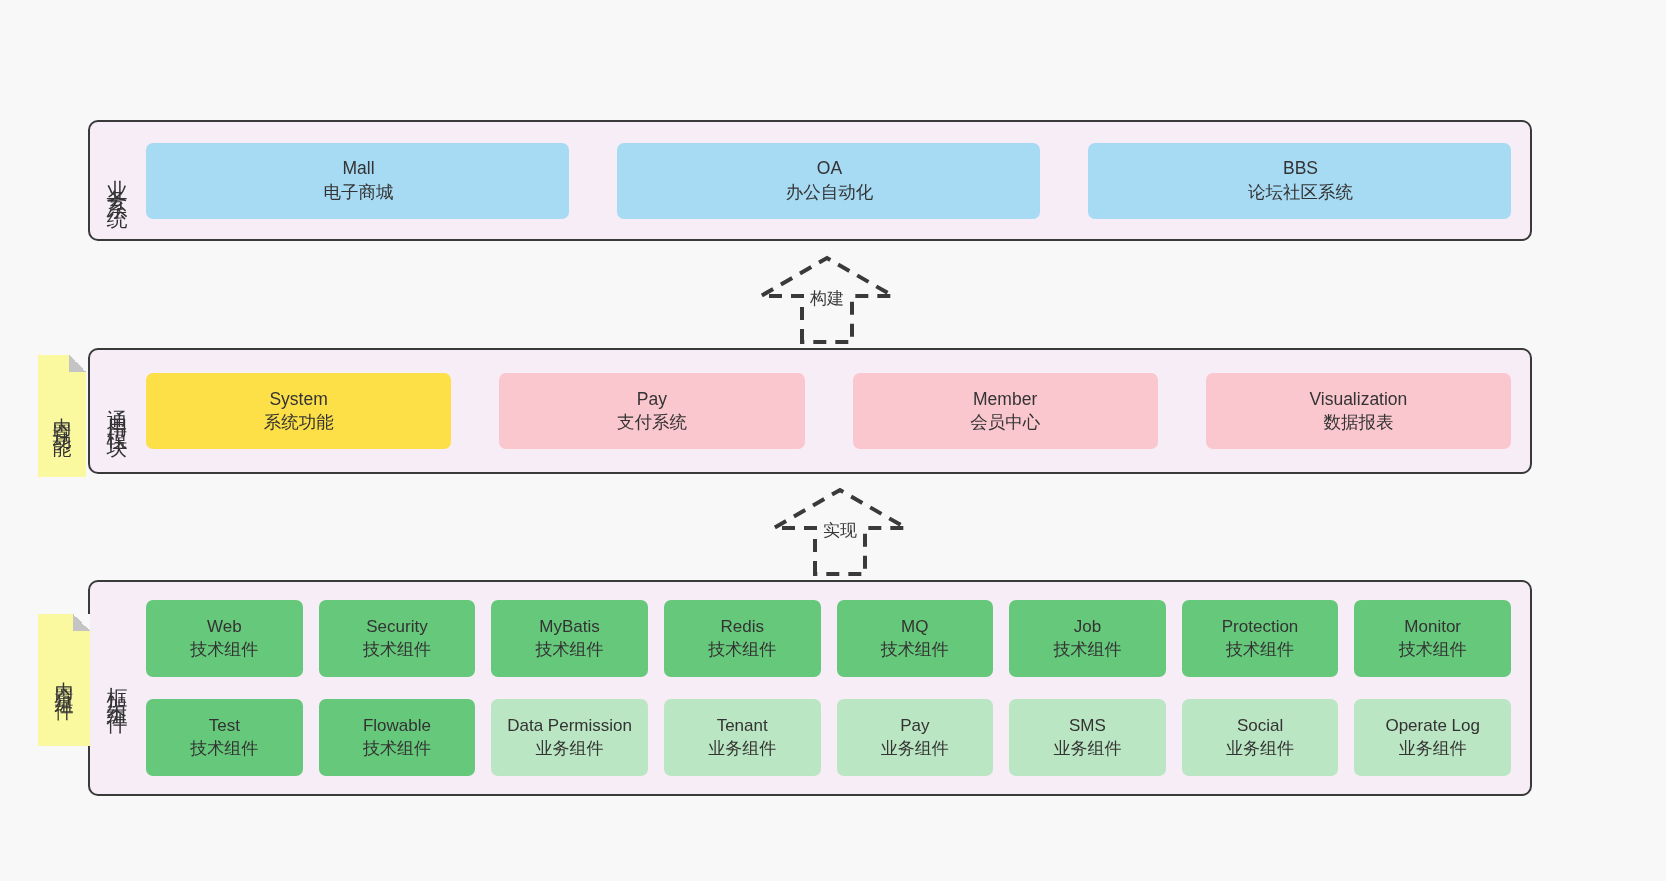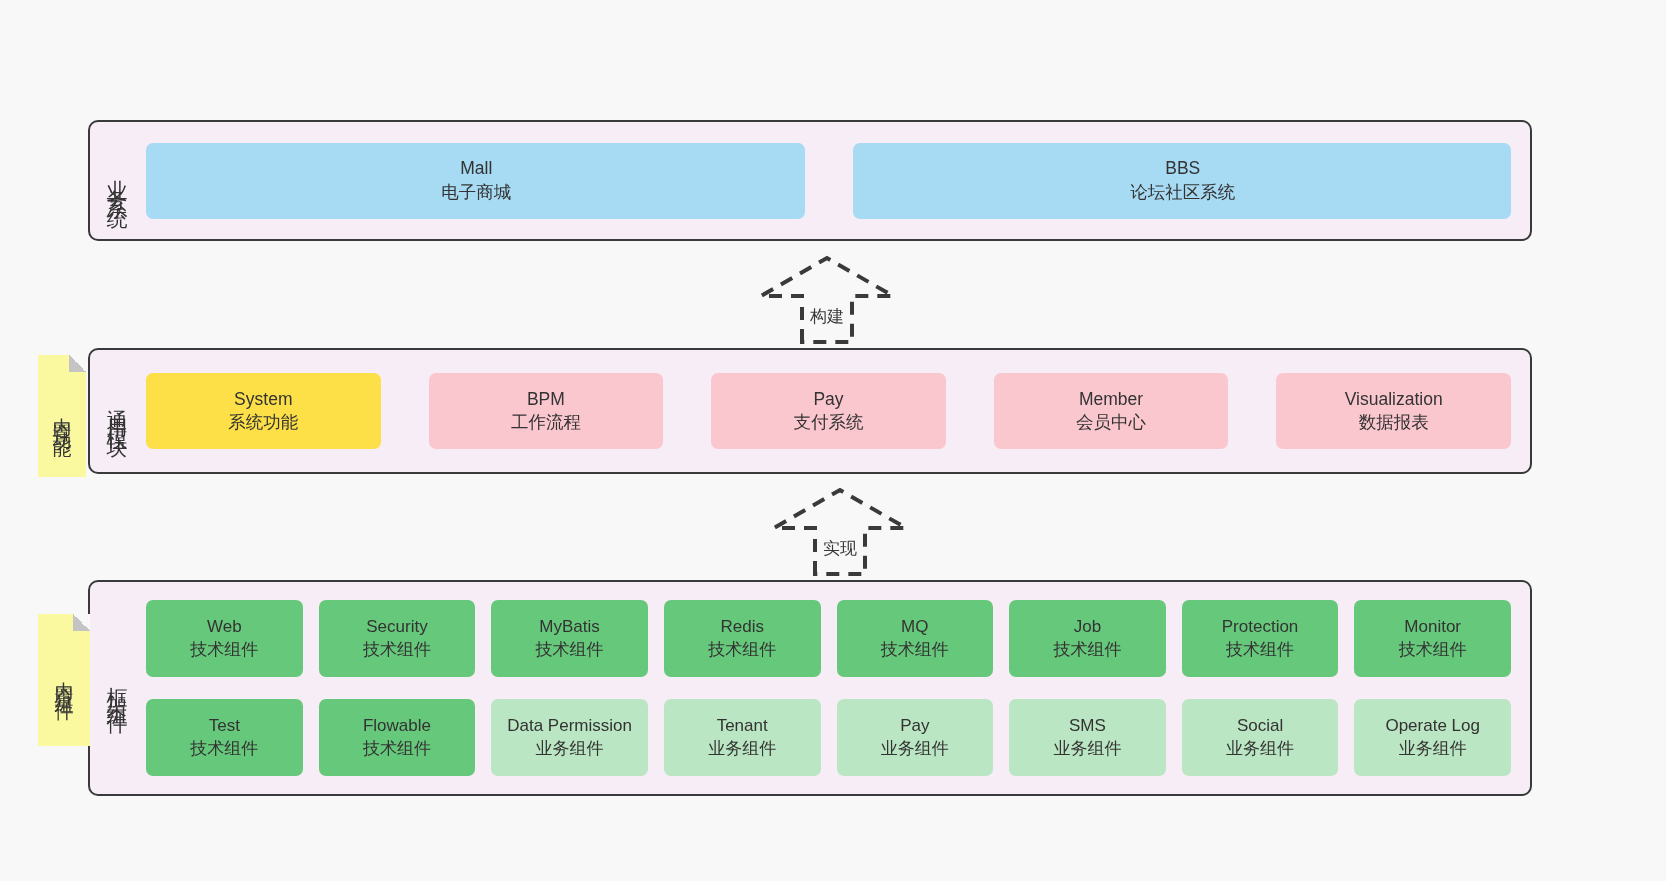--- a/index.html
+++ b/index.html
@@ -51,40 +51,44 @@
   .fold{
     position:absolute;top:0;right:0;width:17px;height:17px;
     background:linear-gradient(to bottom left,#f8f8f8 50%,#c4c4c4 50%);
   }
 
   .arrow{position:absolute;width:140px;height:86px;z-index:1;}
   #arrow-build{left:757px;top:256px;}
   #arrow-implement{left:770px;top:488px;}
   .arrow svg{position:absolute;left:0;top:0;width:100%;height:100%;overflow:visible;}
   .arrow-label{
-    position:absolute;left:50%;top:60px;transform:translate(-50%,-50%);
+    position:absolute;left:50%;top:42px;transform:translate(-50%,-50%);
     background:#f8f8f8;font-size:17px;padding:1px 3px;color:#3a3a3a;white-space:nowrap;
   }
 </style>
 </head>
 <body>
 
 <div>
 
   <section class="layer" id="layer-business">
     <div class="layer-label">
       <span class="vtext">业务系统</span>
     </div>
     <div class="boxes-area">
       <div class="box-row">
         <div class="box blue">
           <span class="en">Mall</span>
           <span class="zh">电子商城</span>
         </div>
         <div class="box blue">
+          <span class="en">OA</span>
+          <span class="zh">办公自动化</span>
+        </div>
+        <div class="box blue">
           <span class="en">BBS</span>
           <span class="zh">论坛社区系统</span>
         </div>
       </div>
     </div>
   </section>
 
   <div class="arrow" id="arrow-build">
     <svg viewBox="0 0 140 86">
       <path d="M 45 86 L 45 40 L 4 40 L 70 2 L 136 40 L 95 40 L 95 86 Z" fill="none" stroke="#3a3a3a" stroke-width="4" stroke-dasharray="13 9"></path>
@@ -101,24 +105,20 @@
     <div class="layer-label">
       <span class="vtext">通用模块</span>
     </div>
     <div class="boxes-area">
       <div class="box-row">
         <div class="box red">
           <span class="en">System</span>
           <span class="zh">系统功能</span>
         </div>
         <div class="box pink">
-          <span class="en">BPM</span>
-          <span class="zh">工作流程</span>
-        </div>
-        <div class="box pink">
           <span class="en">Pay</span>
           <span class="zh">支付系统</span>
         </div>
         <div class="box pink">
           <span class="en">Member</span>
           <span class="zh">会员中心</span>
         </div>
         <div class="box pink">
           <span class="en">Visualization</span>
           <span class="zh">数据报表</span>

